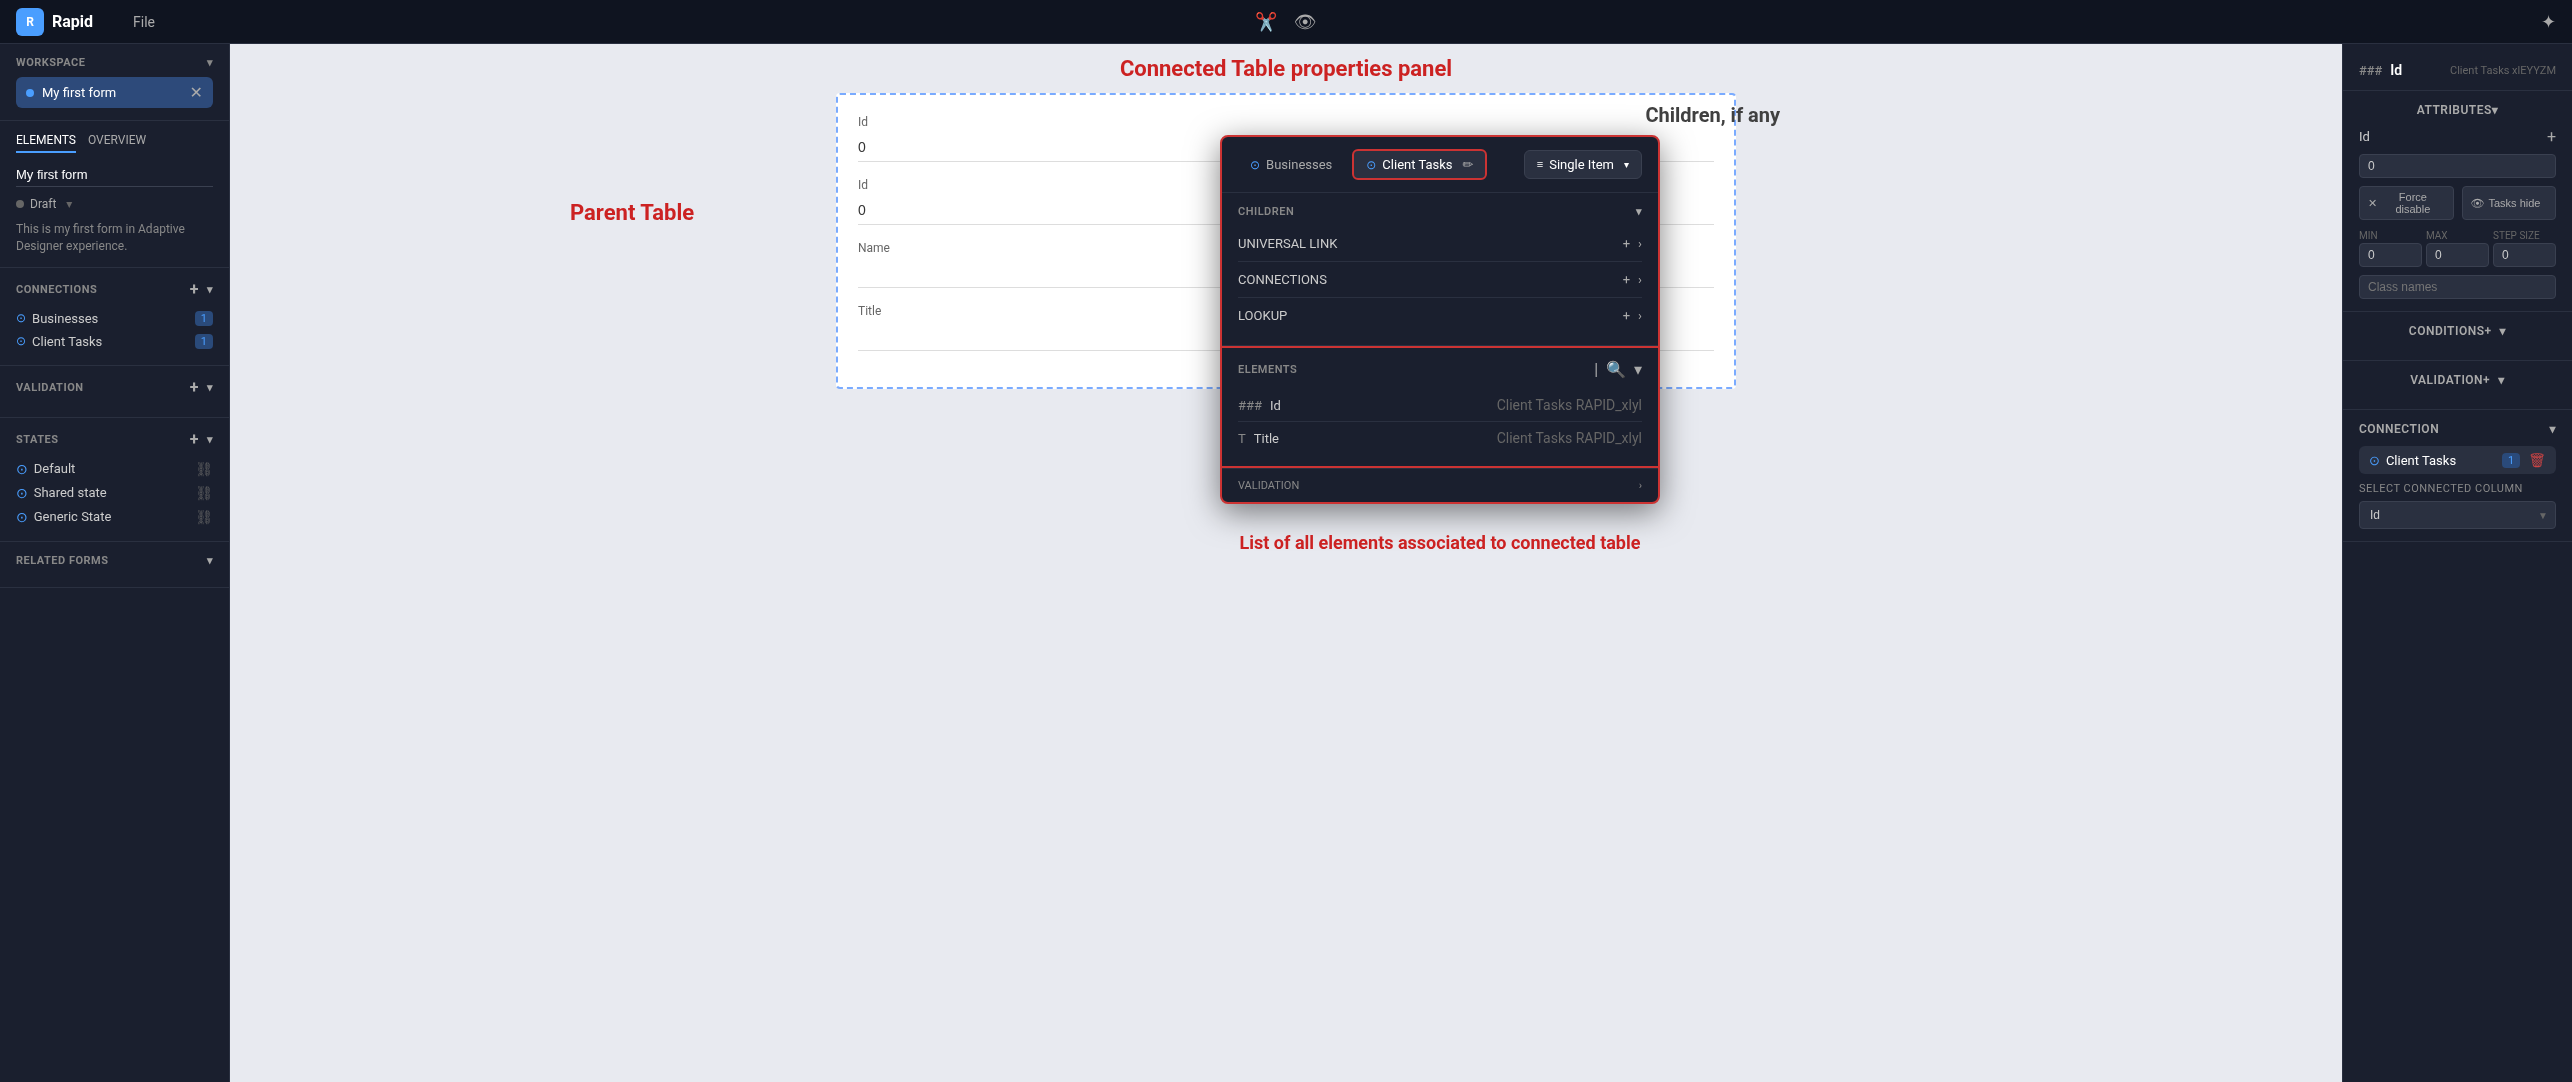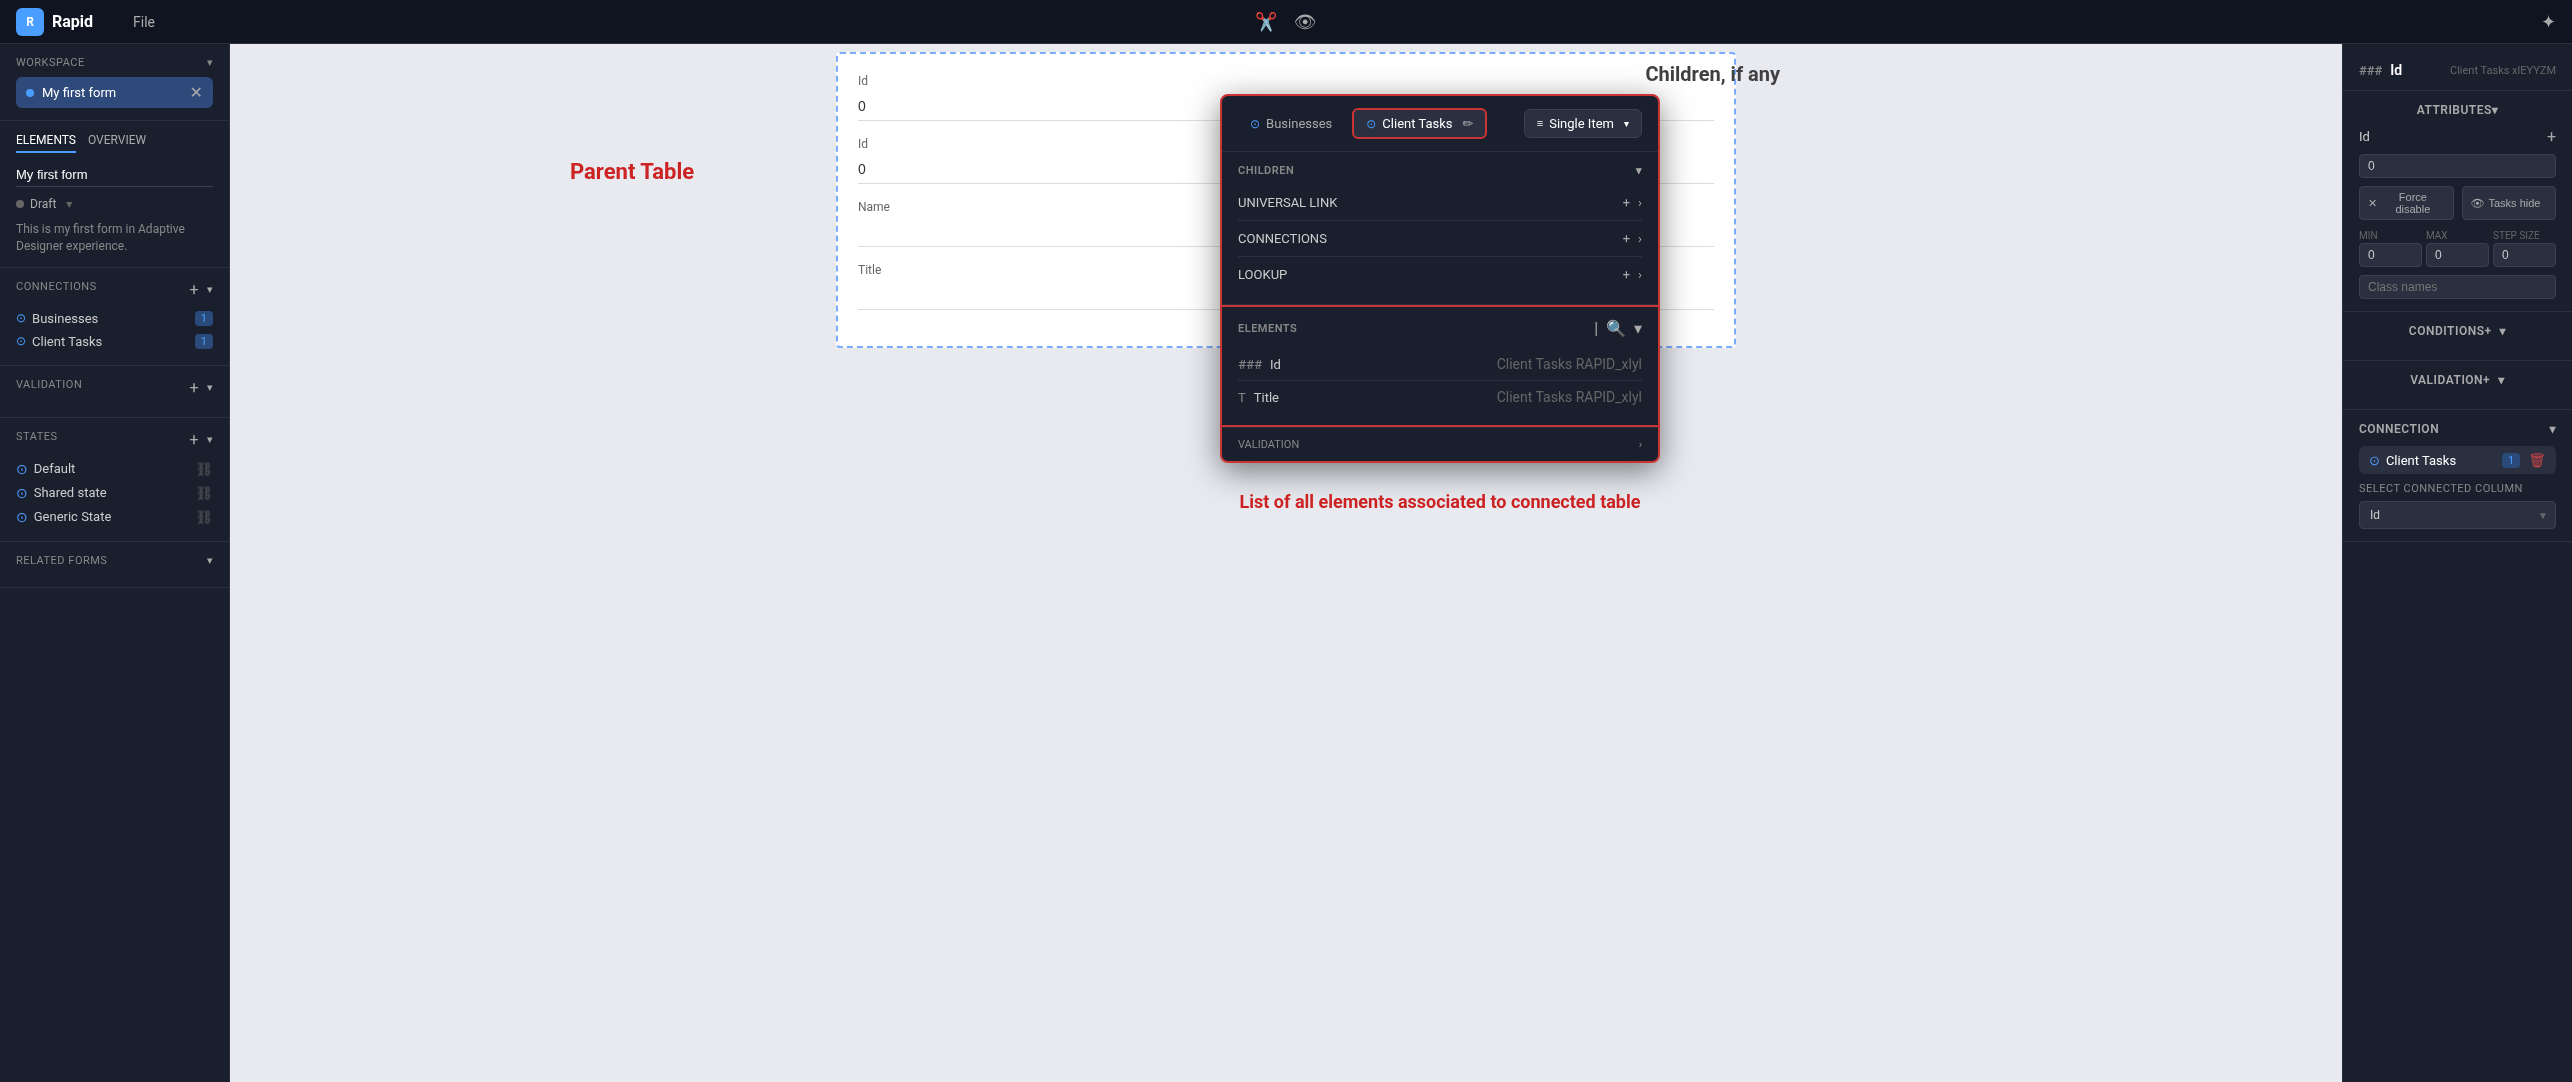--- a/index.html
+++ b/index.html
@@ -79,23 +79,24 @@
       flex-shrink: 0;
       overflow-y: auto;
     }
 
     .sidebar-section {
       padding: 12px 16px;
       border-bottom: 1px solid #2a3040;
     }
     .sidebar-section-header {
       display: flex;
+      align-items: center;
       justify-content: space-between;
       font-size: 11px;
-      font-weight: 400;
+      font-weight: 700;
       color: #888;
       text-transform: uppercase;
       letter-spacing: 0.5px;
       margin-bottom: 8px;
     }
     .sidebar-section-header .header-actions {
       display: flex;
       gap: 8px;
       align-items: center;
     }
@@ -705,20 +706,23 @@
       <div class="sidebar-section-header">
         <span>RELATED FORMS</span>
         <span style="color:#aaa">▾</span>
       </div>
     </div>
 
   </div>
 
   <div class="center-area">
 
+    <div style="text-align:center;padding:12px 0 4px;position:relative;z-index:10">
+      <span class="popup-title-annotation">Connected Table properties panel</span>
+    </div>
 
     <div class="canvas-area" style="padding-top:8px;position:relative">
 
       <div class="form-canvas">
         <div class="form-field">
           <div class="field-label">Id</div>
           <input class="field-input" value="0" style="">
         </div>
         <div class="form-field">
           <div class="field-label">Id</div>

